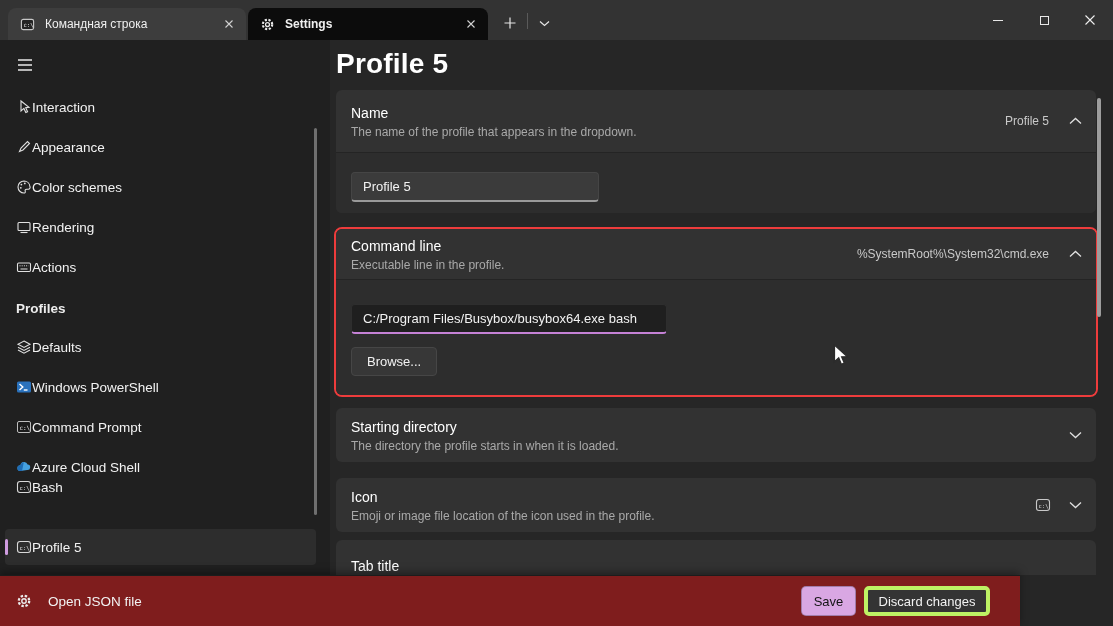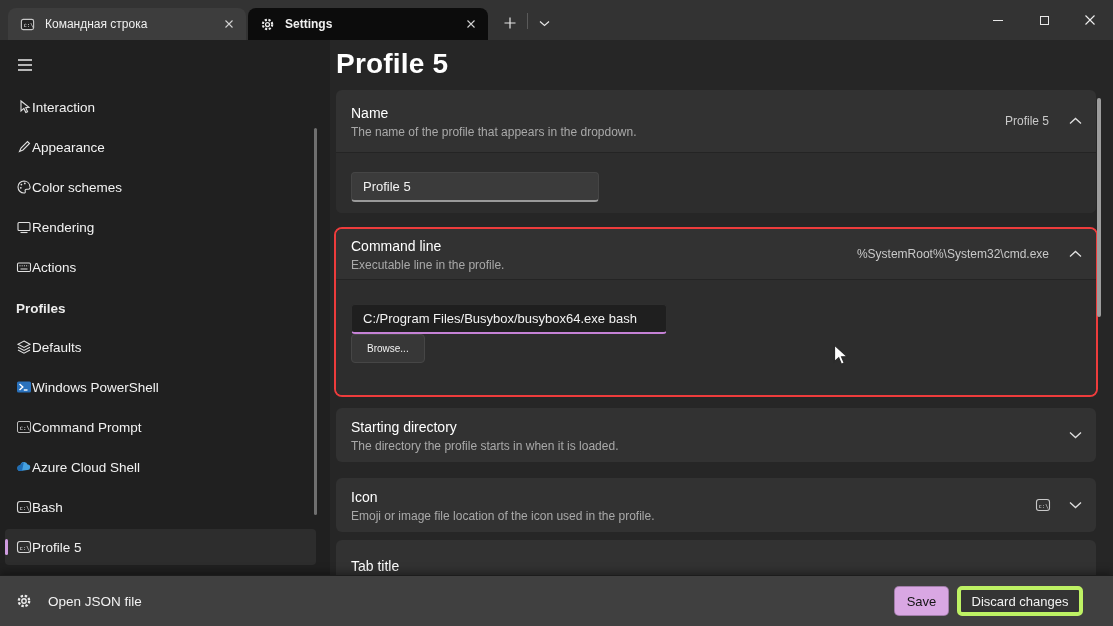--- a/index.html
+++ b/index.html
@@ -53,33 +53,33 @@
   .card-name .card-content { height:61px; padding-top:19px; }
 
   .cmd-wrap { position:absolute; left:4px; top:187px; width:764px; border:2px solid #ee3c3c; border-radius:8px; overflow:hidden; background:#323232; }
   .cmd-wrap .card-header { height:50px; padding-top:9px; background:#323232; }
   .cmd-wrap .hdr-right { height:32px; }
   .cmd-wrap .card-content { height:116px; padding-top:24px; border-radius:0; }
 
   .textbox { height:30px; background:#3b3b3b; border:1px solid #454545; border-bottom:2px solid #9a9a9a; border-radius:4px; color:#f2f2f2; font-size:13px; padding:0 11px; font-family:"Liberation Sans","DejaVu Sans",sans-serif; outline:none; display:block; }
   .name-input { width:248px; }
   .cmd-input { width:316px; background:#1f1f1f; border:1px solid #2e2e2e; border-bottom:2px solid #c582d6; }
-  .browse-btn { height:29px; padding:0 15px; background:#373737; border:1px solid #464646; border-radius:4px; color:#f2f2f2; font-size:10px; font-family:"Liberation Sans","DejaVu Sans",sans-serif; }
+  .browse-btn { margin-top:13px; height:29px; padding:0 15px; background:#373737; border:1px solid #464646; border-radius:4px; color:#f2f2f2; font-size:13px; font-family:"Liberation Sans","DejaVu Sans",sans-serif; }
 
   .card-collapsed .card-header { height:54px; padding-top:11px; border-radius:6px; }
   .card-collapsed .hdr-right { height:32px; }
   .card-start { top:368px; }
   .card-icon { top:438px; }
   .card-tab { top:500px; height:76px; }
   .card-tab .card-header { height:76px; padding-top:18px; }
 
   .main-scroll { position:absolute; right:12px; top:58px; width:4px; height:219px; background:#9d9d9d; border-radius:2px; }
 
   
-  .footer { position:absolute; left:0; top:575px; width:1113px; height:51px; background:#404040; border-top:1px solid #1c1c1c; box-shadow:0 -3px 8px rgba(0,0,0,0.35); display:flex; align-items:center; }
+  .footer { position:absolute; left:0; top:575px; width:1020px; height:51px; background:#7f1d1d; border-top:1px solid #1c1c1c; box-shadow:0 -3px 8px rgba(0,0,0,0.35); display:flex; align-items:center; }
   .openjson { display:flex; align-items:center; margin-left:16px; }
   .openjson-label { margin-left:16px; font-size:13.5px; color:#f2f2f2; }
   .footer-buttons { position:absolute; right:30px; top:10px; display:flex; gap:8px; }
   .btn { height:30px; border-radius:5px; font-size:13px; font-family:"Liberation Sans","DejaVu Sans",sans-serif; border:1px solid transparent; }
   .btn-save { width:55px; color:#141414; border:1px solid rgba(0,0,0,0.25); }
   .btn-discard { width:126px; background:#343434; color:#f2f2f2; border:4px solid #bef264; }
 
   .cursor { position:absolute; left:833px; top:344px; z-index:50; }
   svg { display:block; }
 </style>
@@ -237,21 +237,21 @@
     </div>
     <div class="nav-item" style="top:409px">
       <span class="nav-icon">
           <svg width="16" height="16" viewBox="0 0 16 16">
             <path d="M4.2 12 a2.9 2.9 0 0 1 0.2 -5.8 a3.7 3.7 0 0 1 7.2 -0.7 a2.8 2.8 0 0 1 -0.4 5.6 Z" fill="#45a1e0"></path>
             <path d="M4.2 12 a2.9 2.9 0 0 1 0.2 -5.8 a3.7 3.7 0 0 1 3.4 -2.9 L6 12 Z" fill="#1f6db5"></path>
           </svg>
         </span>
       <span class="nav-label">Azure Cloud Shell</span>
     </div>
-    <div class="nav-item" style="top:449px">
+    <div class="nav-item" style="top:429px">
       <span class="nav-icon">
           <svg width="16" height="16" viewBox="0 0 16 16">
             <rect x="1.5" y="2.5" width="13" height="11" rx="2.5" fill="none" stroke="#d8d8d8" stroke-width="1.1"></rect>
             <text x="3.6" y="10.6" font-size="5.5" fill="#e8e8e8" font-family="DejaVu Sans Mono,monospace">c:\</text>
           </svg>
         </span>
       <span class="nav-label">Bash</span>
     </div>
     <div class="nav-item nav-selected" style="top:489px">
       <span class="sel-bar" style="background: rgb(207, 156, 224);"></span>

